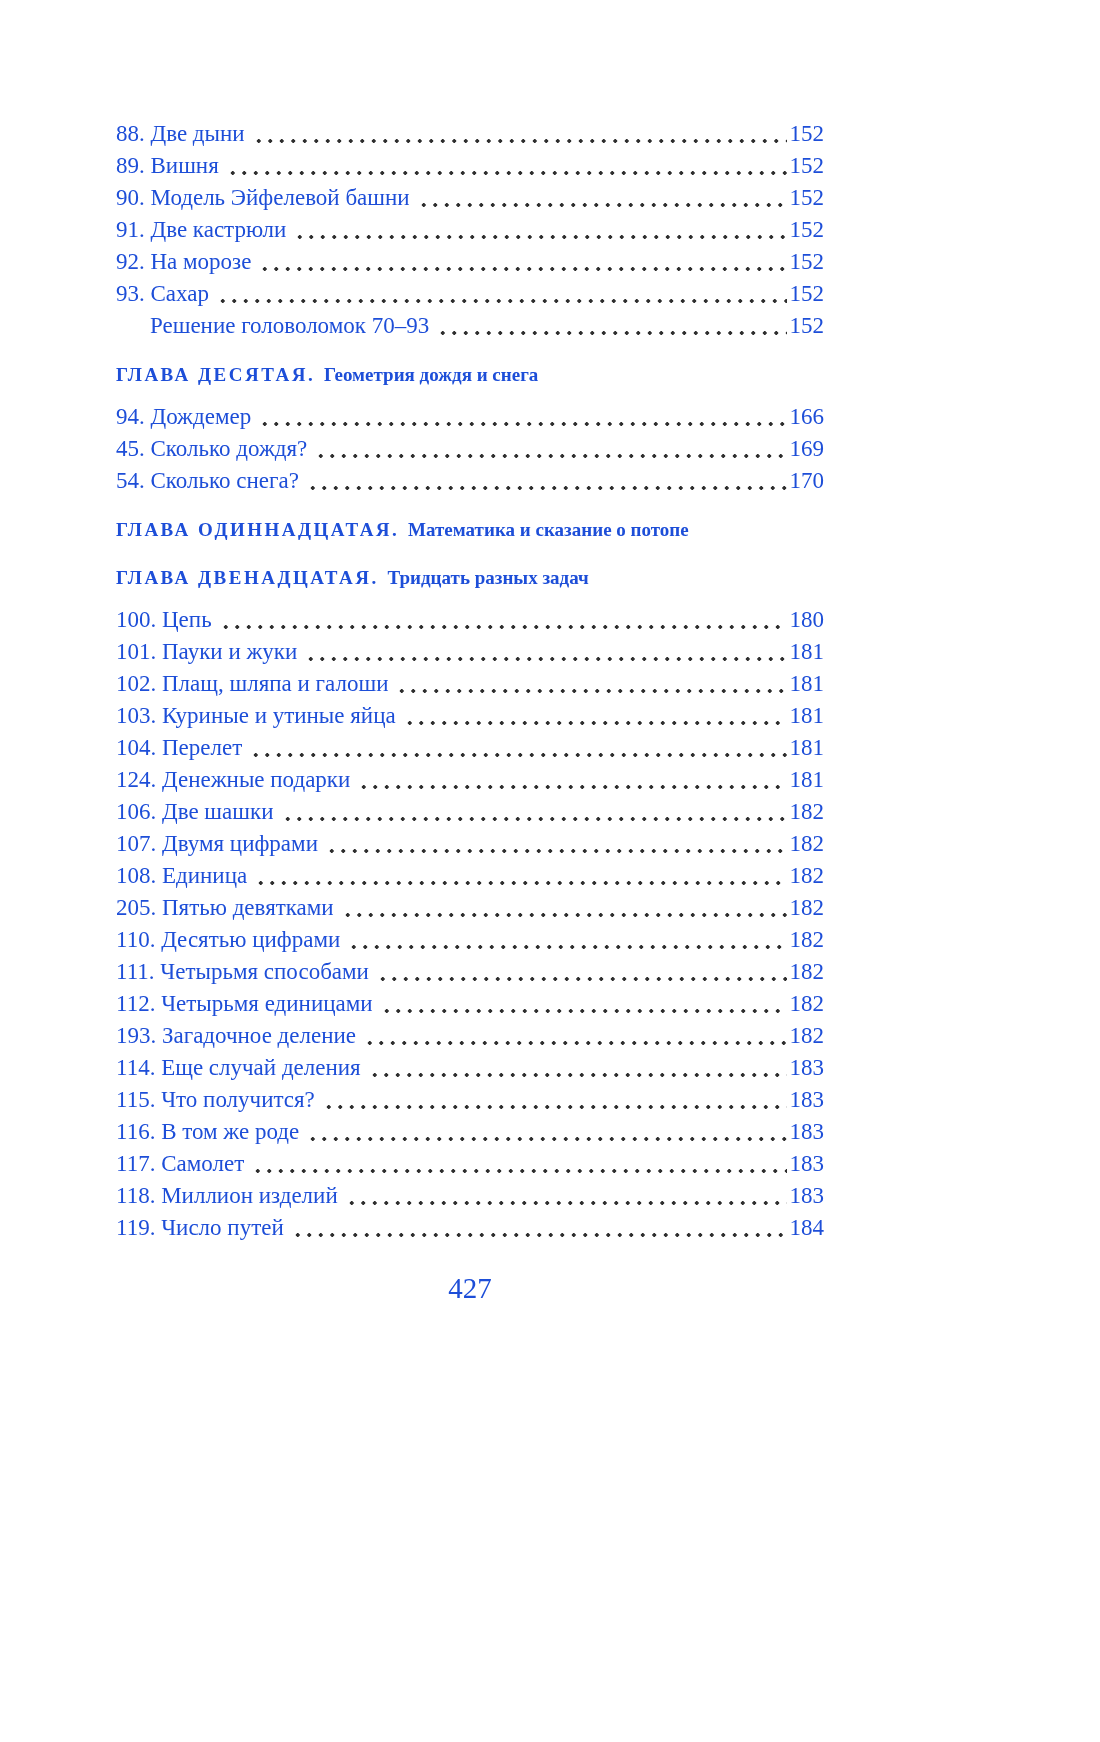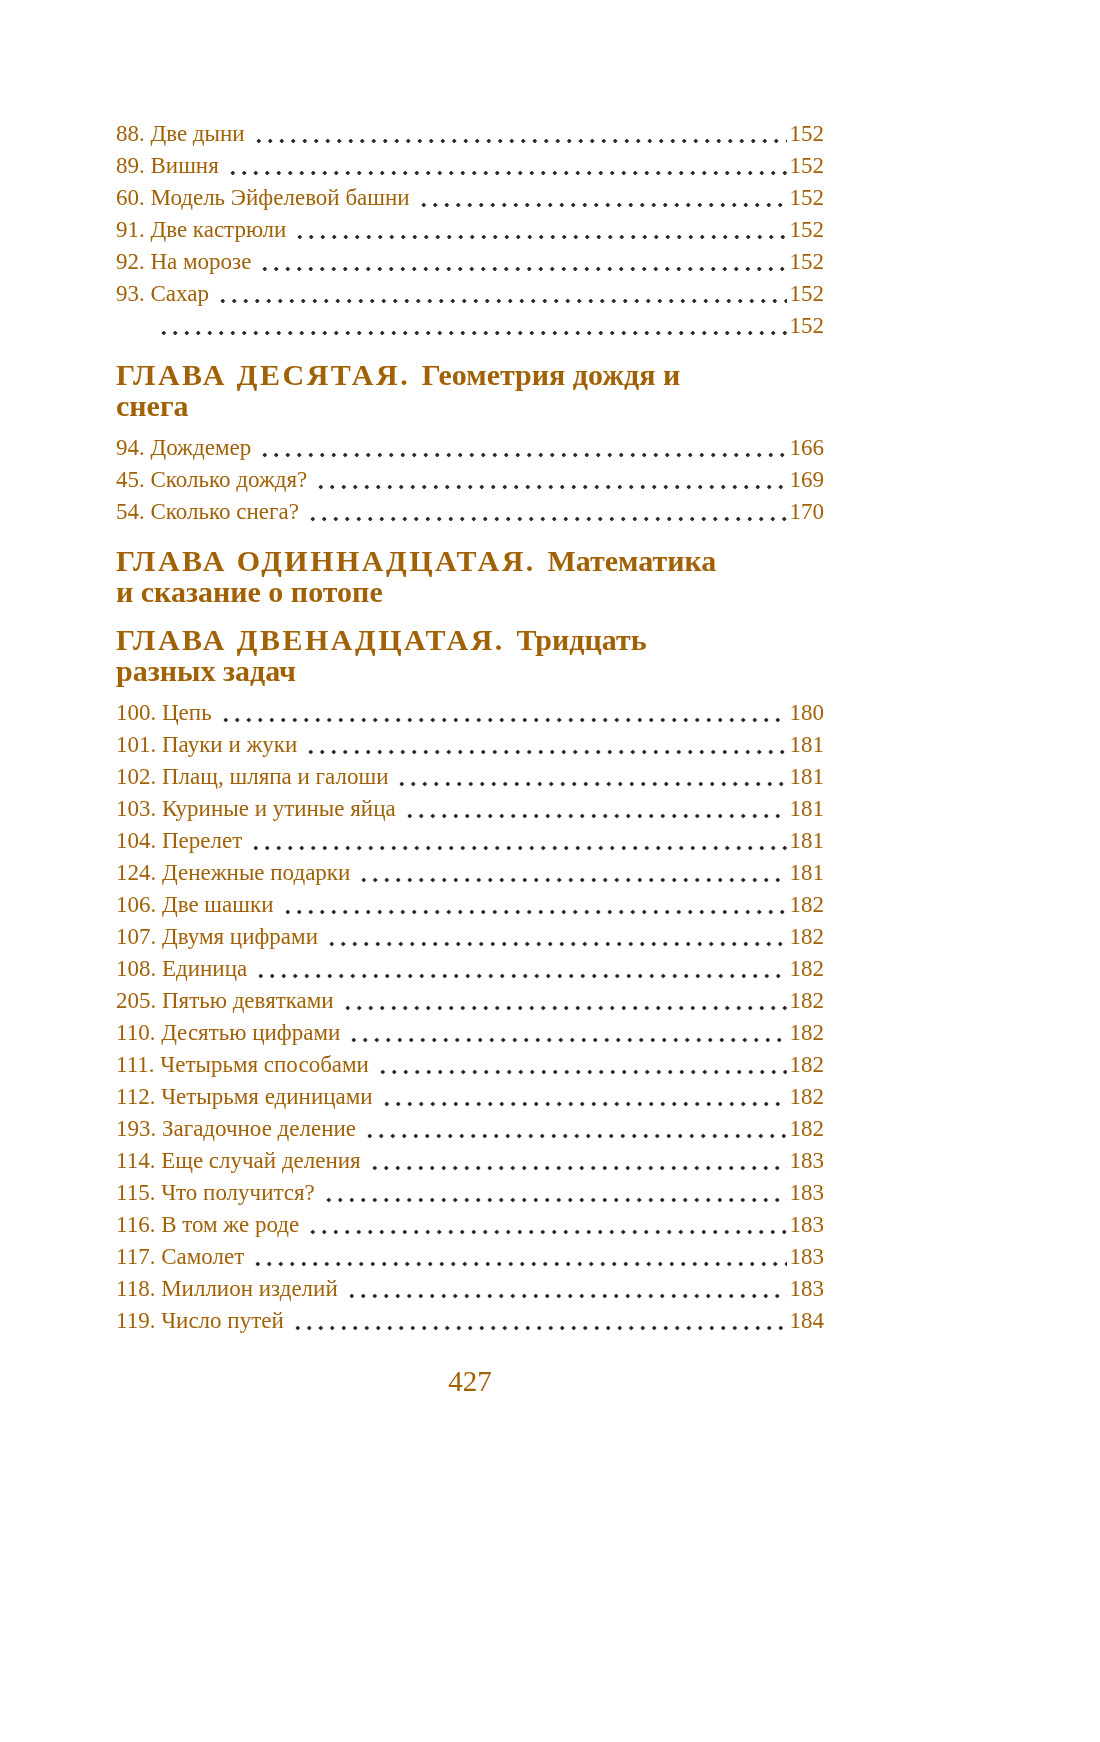--- a/index.html
+++ b/index.html
@@ -8,21 +8,21 @@
     background: #ffffff;
   }
   .page {
     position: relative;
     width: 1100px;
     height: 1742px;
     background: #ffffff;
     box-sizing: border-box;
     padding: 118px 278px 0 116px;
     font-family: "Liberation Serif", "DejaVu Serif", serif;
-    color: #a16207;
+    color: #1d4ed8;
     overflow: hidden;
   }
   .toc {
     width: 708px;
   }
   .row {
     display: flex;
     align-items: baseline;
     font-size: 23px;
     line-height: 32px;
@@ -43,21 +43,21 @@
     background-size: 11.5px 4px;
     background-repeat: repeat-x;
     background-position: left 0 bottom 7px;
   }
   .pagenum {
     flex: 0 0 auto;
     white-space: nowrap;
   }
   .chapter {
     font-weight: bold;
-    font-size: 30px;
+    font-size: 19px;
     line-height: 31px;
     margin: 17px 0 11px 0;
     max-width: 620px;
   }
   .chapter-label {
     letter-spacing: 2.5px;
     margin-right: 4px;
   }
   .folio {
     width: 708px;
@@ -78,40 +78,41 @@
             <span class="title">88. Две дыни</span>
             <span class="dots"></span>
             <span class="pagenum">152</span>
           </div>
           <div class="row">
             <span class="title">89. Вишня</span>
             <span class="dots"></span>
             <span class="pagenum">152</span>
           </div>
           <div class="row">
-            <span class="title">60. Модель Эйфелевой башни</span>
+            <span class="title">90. Модель Эйфелевой башни</span>
             <span class="dots"></span>
             <span class="pagenum">152</span>
           </div>
           <div class="row">
             <span class="title">91. Две кастрюли</span>
             <span class="dots"></span>
             <span class="pagenum">152</span>
           </div>
           <div class="row">
             <span class="title">92. На морозе</span>
             <span class="dots"></span>
             <span class="pagenum">152</span>
           </div>
           <div class="row">
             <span class="title">93. Сахар</span>
             <span class="dots"></span>
             <span class="pagenum">152</span>
           </div>
           <div class="row indent">
+            <span class="title">Решение головоломок 70–93</span>
             <span class="dots"></span>
             <span class="pagenum">152</span>
           </div>
         </div>
   </div>
 
   <div class="section">
     <div class="chapter"><span class="chapter-label">ГЛАВА ДЕСЯТАЯ.</span><span class="chapter-title"> Геометрия дождя и снега</span></div>
     <div class="entries">
           <div class="row">

